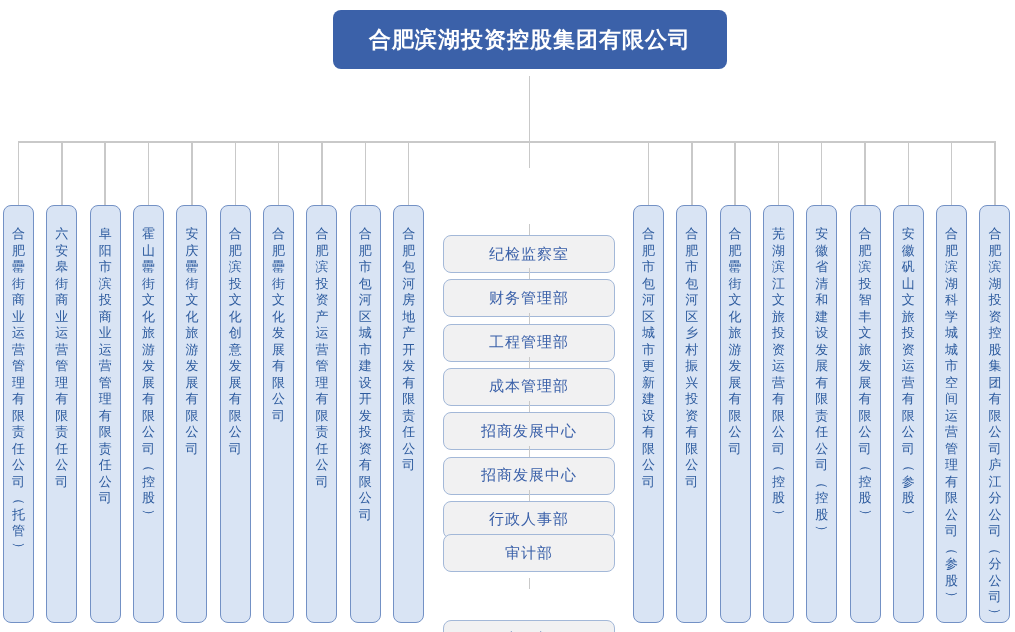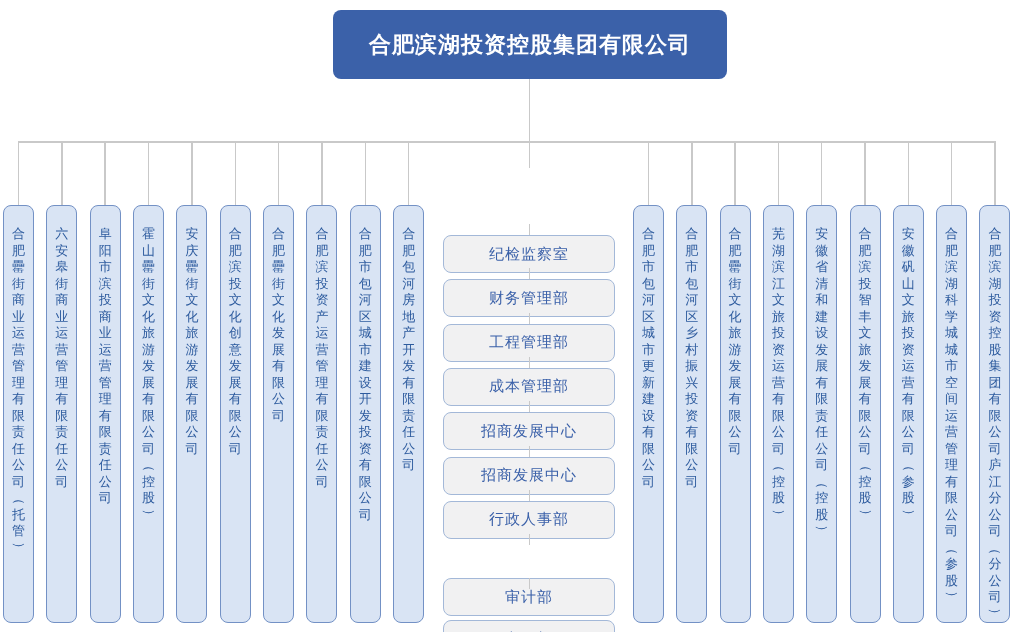--- a/index.html
+++ b/index.html
@@ -19,21 +19,21 @@
     justify-content: center;
     text-align: center;
   }
   .node.blue {
     background: #3b61a9;
     color: #ffffff;
     font-weight: bold;
     border-radius: 8px;
   }
   .root-node {
-    left: 333px; top: 10px; width: 394px; height: 69px;
+    left: 333px; top: 10px; width: 394px; height: 59px;
     font-size: 22px; letter-spacing: 1px;
   }
   .hq-node {
     left: 443px; top: 168px; width: 172px; height: 56px;
     font-size: 20px; letter-spacing: 2px; border-radius: 6px;
   }
   .dept {
     position: absolute;
     left: 443px; width: 172px; height: 38px;
     background: #f1f1f2;
@@ -94,21 +94,21 @@
       <div class="dept" style="top: 323.6px;">工程管理部</div>
       <div class="line v" style="left: 528.5px; top: 356.9px; width: 1.5px; height: 11px;"></div>
       <div class="dept" style="top: 367.9px; font-family: Liberation Mono, monospace;">成本管理部</div>
       <div class="line v" style="left: 528.5px; top: 401.2px; width: 1.5px; height: 11px;"></div>
       <div class="dept" style="top: 412.2px;">招商发展中心</div>
       <div class="line v" style="left: 528.5px; top: 445.5px; width: 1.5px; height: 11px;"></div>
       <div class="dept" style="top: 456.5px;">招商发展中心</div>
       <div class="line v" style="left: 528.5px; top: 489.8px; width: 1.5px; height: 11px;"></div>
       <div class="dept" style="top: 500.8px; font-family: Liberation Serif, serif;">行政人事部</div>
       <div class="line v" style="left: 528.5px; top: 534.1px; width: 1.5px; height: 11px;"></div>
-      <div class="dept" style="top: 534px; margin-top: 44px;">审计部</div>
+      <div class="dept" style="top: 534px;">审计部</div>
       <div class="line v" style="left: 528.5px; top: 578.4px; width: 1.5px; height: 11px;"></div>
       <div class="dept" style="top: 620px; text-align: right;">市场部</div>
       <div class="line v" style="left: 17.75px; top: 141px; width: 1.5px; height: 64px;"></div>
       <div class="col" style="left: 3px;">
         <span class="ch">合</span>
         <span class="ch">肥</span>
         <span class="ch">罍</span>
         <span class="ch">街</span>
         <span class="ch">商</span>
         <span class="ch">业</span>

